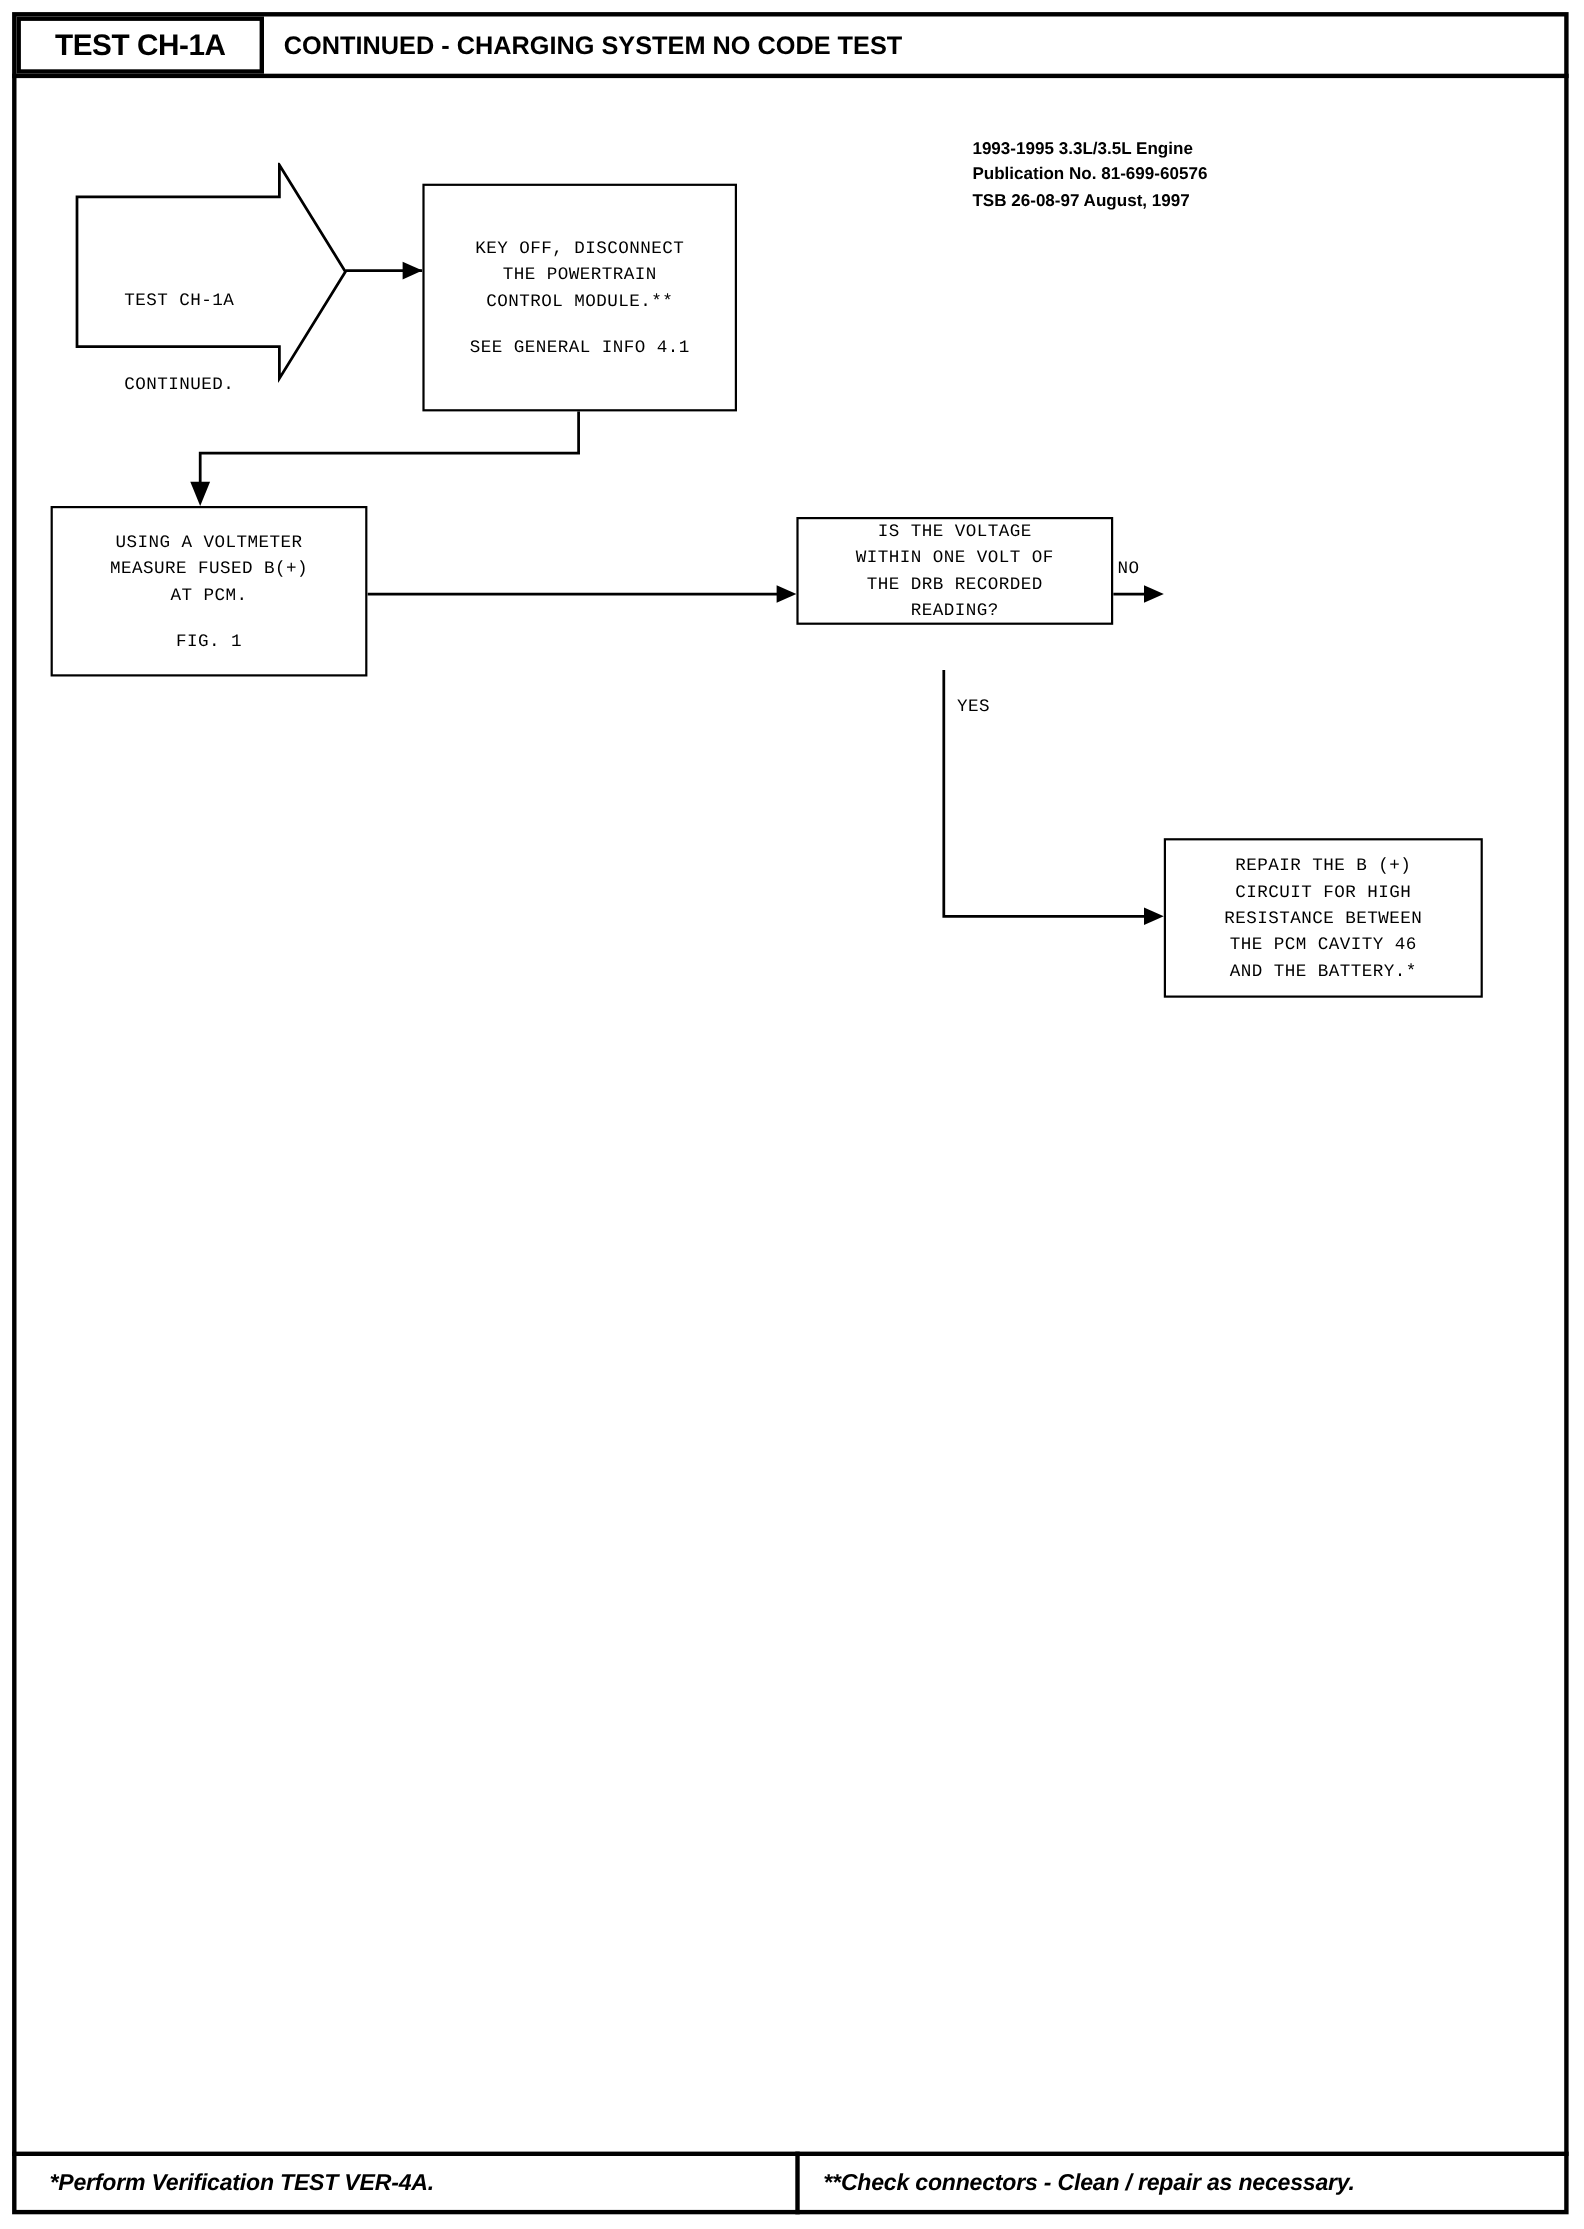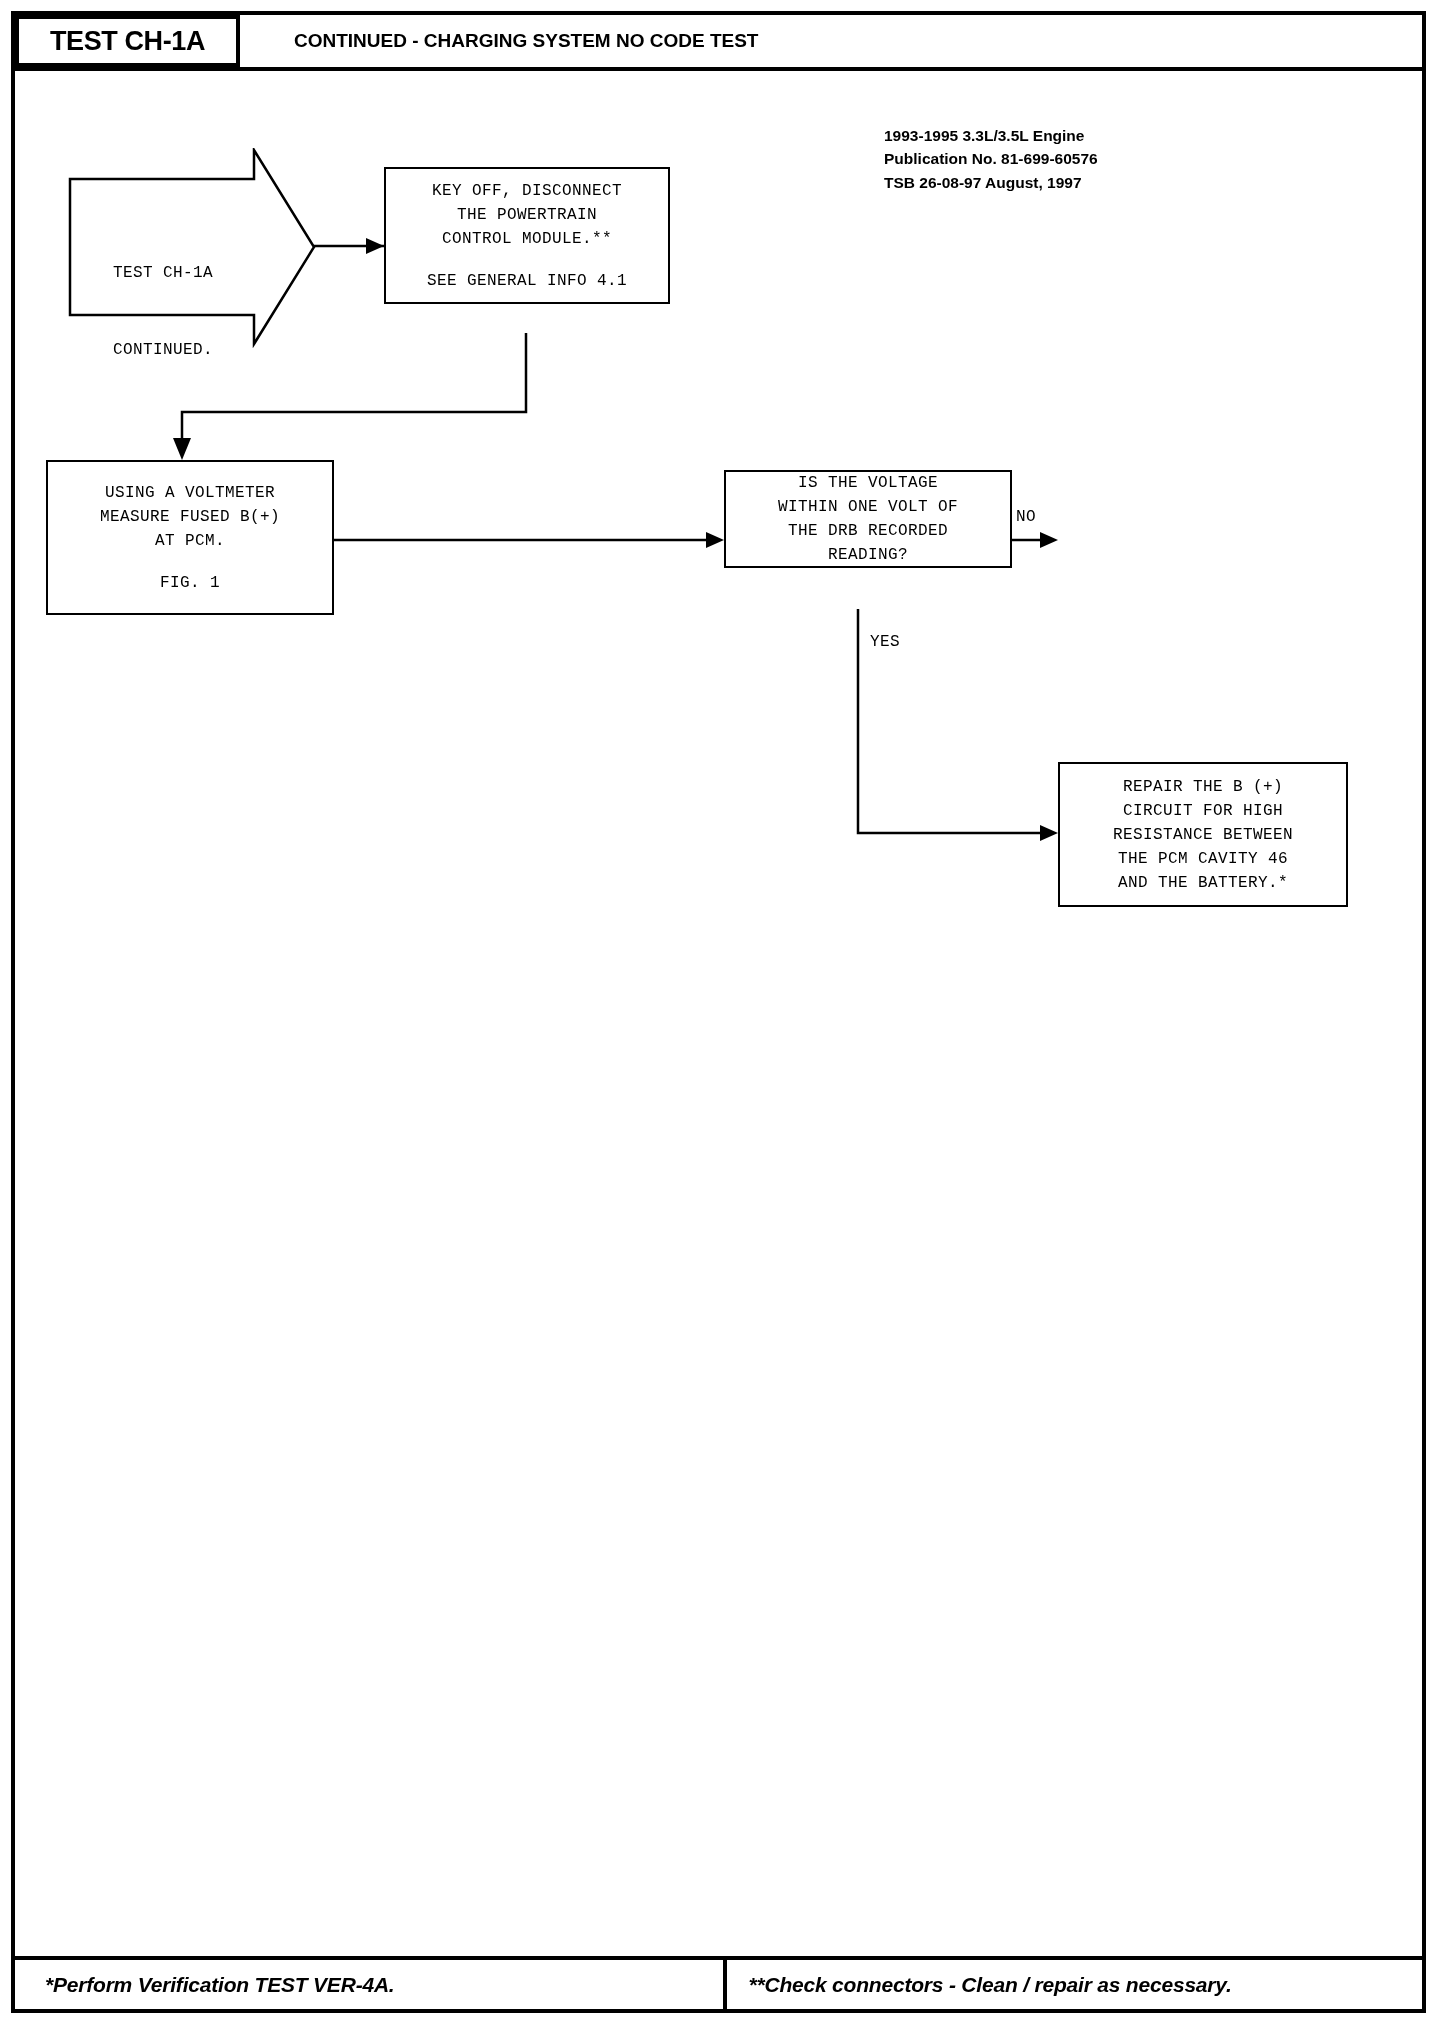--- a/index.html
+++ b/index.html
@@ -35,24 +35,23 @@
     border:4px solid #000;
     display:flex;align-items:center;justify-content:center;
   }
   .test-id-box .txt{
     font-size:27px;font-weight:bold;letter-spacing:-0.4px;
     font-family:"Liberation Sans",sans-serif;
   }
   .header-title{
     position:absolute;left:258px;top:15px;
     height:52px;display:flex;align-items:center;
-    font-size:19px;font-weight:bold;letter-spacing:0px;
+    font-size:23px;font-weight:bold;letter-spacing:0px;
     font-family:"Liberation Sans",sans-serif;
     white-space:nowrap;
-    margin-left:36px;
   }
   
   .pub{
     position:absolute;left:884px;top:124px;
     font-size:15.5px;font-weight:bold;line-height:1.5;
     font-family:"Liberation Sans",sans-serif;
     white-space:nowrap;
   }
   
   .fbox{
@@ -162,21 +161,21 @@
   <div class="pent" style="left:68px;top:148px;width:250px;height:200px;">
     <svg width="250" height="200" viewBox="0 0 250 200">
       <polygon points="2,31 186,31 186,2 246,99 186,196 186,167 2,167" fill="#ffffff" stroke="#000000" stroke-width="2.5" stroke-linejoin="miter"></polygon>
     </svg>
     <div class="plabel" style="left:10px;top:62px;width:170px;">
       <div>TEST CH-1A</div>
       <div>CONTINUED.</div>
     </div>
   </div>
 
-  <div class="fbox" style="left:384px;top:167px;width:286px;height:137px;">
+  <div class="fbox" style="left:384px;top:167px;width:286px;height:207px;">
     <div class="para">KEY OFF, DISCONNECT
 THE POWERTRAIN
 CONTROL MODULE.**</div>
     <div class="gap"></div>
     <div class="para">SEE GENERAL INFO 4.1</div>
   </div>
 
   <div class="fbox" style="left:46px;top:460px;width:288px;height:155px;">
     <div class="para">USING A VOLTMETER
 MEASURE FUSED B(+)

